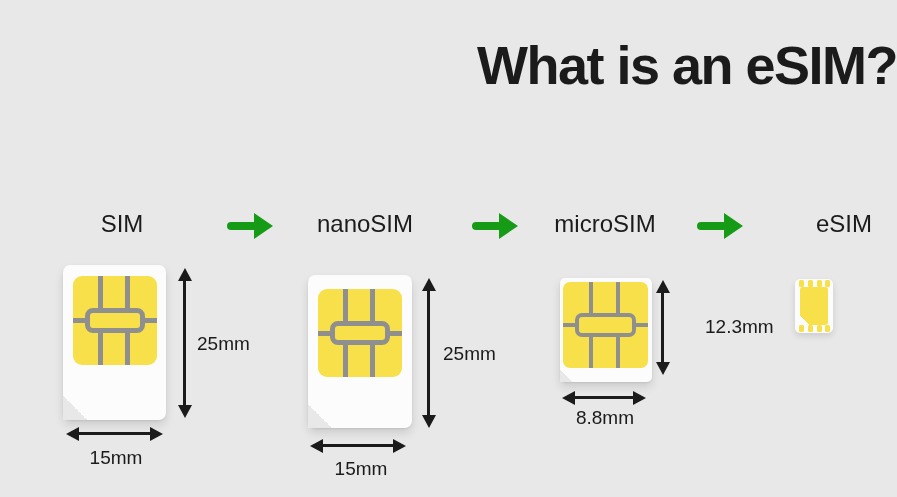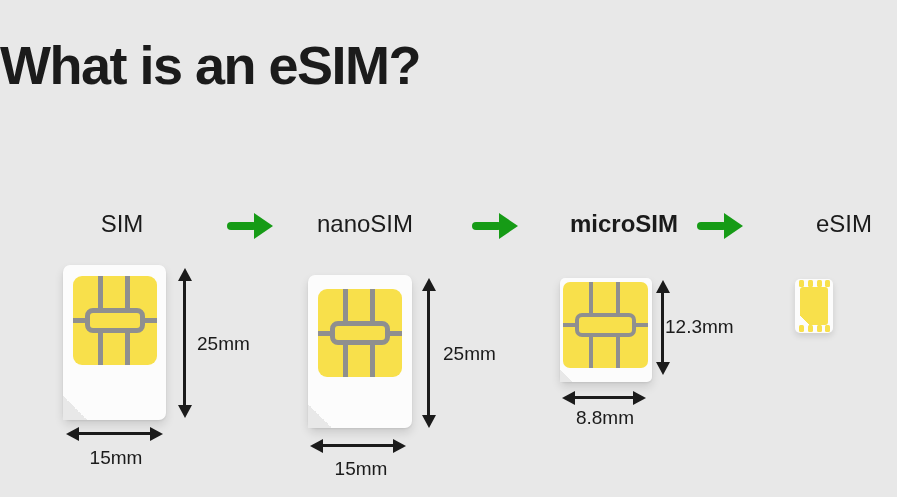--- a/index.html
+++ b/index.html
@@ -13,21 +13,21 @@
   html,body{margin:0;padding:0;background:#d0d0d0;}
   .canvas{
     position:relative;width:897px;height:497px;overflow:hidden;
     background:var(--bg);
     font-family:"Liberation Sans", sans-serif;
     color:var(--ink);
   }
   
   .title{
     position:absolute;top:34px;left:0;width:100%;
-    text-align:left;font-size:54px;font-weight:bold;letter-spacing:-1.5px;
+    text-align:right;font-size:54px;font-weight:bold;letter-spacing:-1.5px;
     color:var(--ink);
   }
   
   .stage-label{
     position:absolute;top:211px;transform:translateX(-50%);
     font-size:24px;line-height:26px;color:var(--ink);white-space:nowrap;
   }
   
   .garrow{position:absolute;top:212px;width:46px;height:28px;}
   .garrow .shaft{
@@ -112,21 +112,21 @@
   <div class="stage-label" style="left:122px;">SIM</div>
   <div class="garrow" style="left:227px;">
     <div class="shaft"></div>
     <div class="head"></div>
   </div>
   <div class="stage-label" style="left:365px;">nanoSIM</div>
   <div class="garrow" style="left:472px;">
     <div class="shaft"></div>
     <div class="head"></div>
   </div>
-  <div class="stage-label" style="left:624px;font-weight:bold;">microSIM</div>
+  <div class="stage-label" style="left:605px;">microSIM</div>
   <div class="garrow" style="left:697px;">
     <div class="shaft"></div>
     <div class="head"></div>
   </div>
   <div class="stage-label" style="left:844px;">eSIM</div>
 
   <div class="card" style="left:63px;top:265px;width:103px;height:155px;">
     <div class="chip" style="left:10px;top:11px;width:84px;height:89px;">
       <div class="vbar v1"></div>
       <div class="vbar v2"></div>
@@ -160,21 +160,21 @@
     <div class="chip small" style="left:3px;top:4px;width:85px;height:86px;border-radius:7px;">
       <div class="vbar v1"></div>
       <div class="vbar v2"></div>
       <div class="stub sl"></div>
       <div class="stub sr"></div>
       <div class="crect"></div>
     </div>
     <div class="notch" style="width:13px;height:13px;"></div>
   </div>
   <div class="dim-v" style="left:661px;top:292px;height:71px;"></div>
-  <div class="dim-label" style="left:665px;top:316px;">12.3mm</div>
+  <div class="dim-label" style="left:705px;top:316px;">12.3mm</div>
   <div class="dim-h" style="left:574px;top:396px;width:60px;"></div>
   <div class="dim-label centered" style="left:605px;top:407px;">8.8mm</div>
 
   <div class="esim">
     <div class="epad t p1"></div>
     <div class="epad t p2"></div>
     <div class="epad t p3"></div>
     <div class="epad t p4"></div>
     <div class="ecore">
       <div class="bevel"></div>

